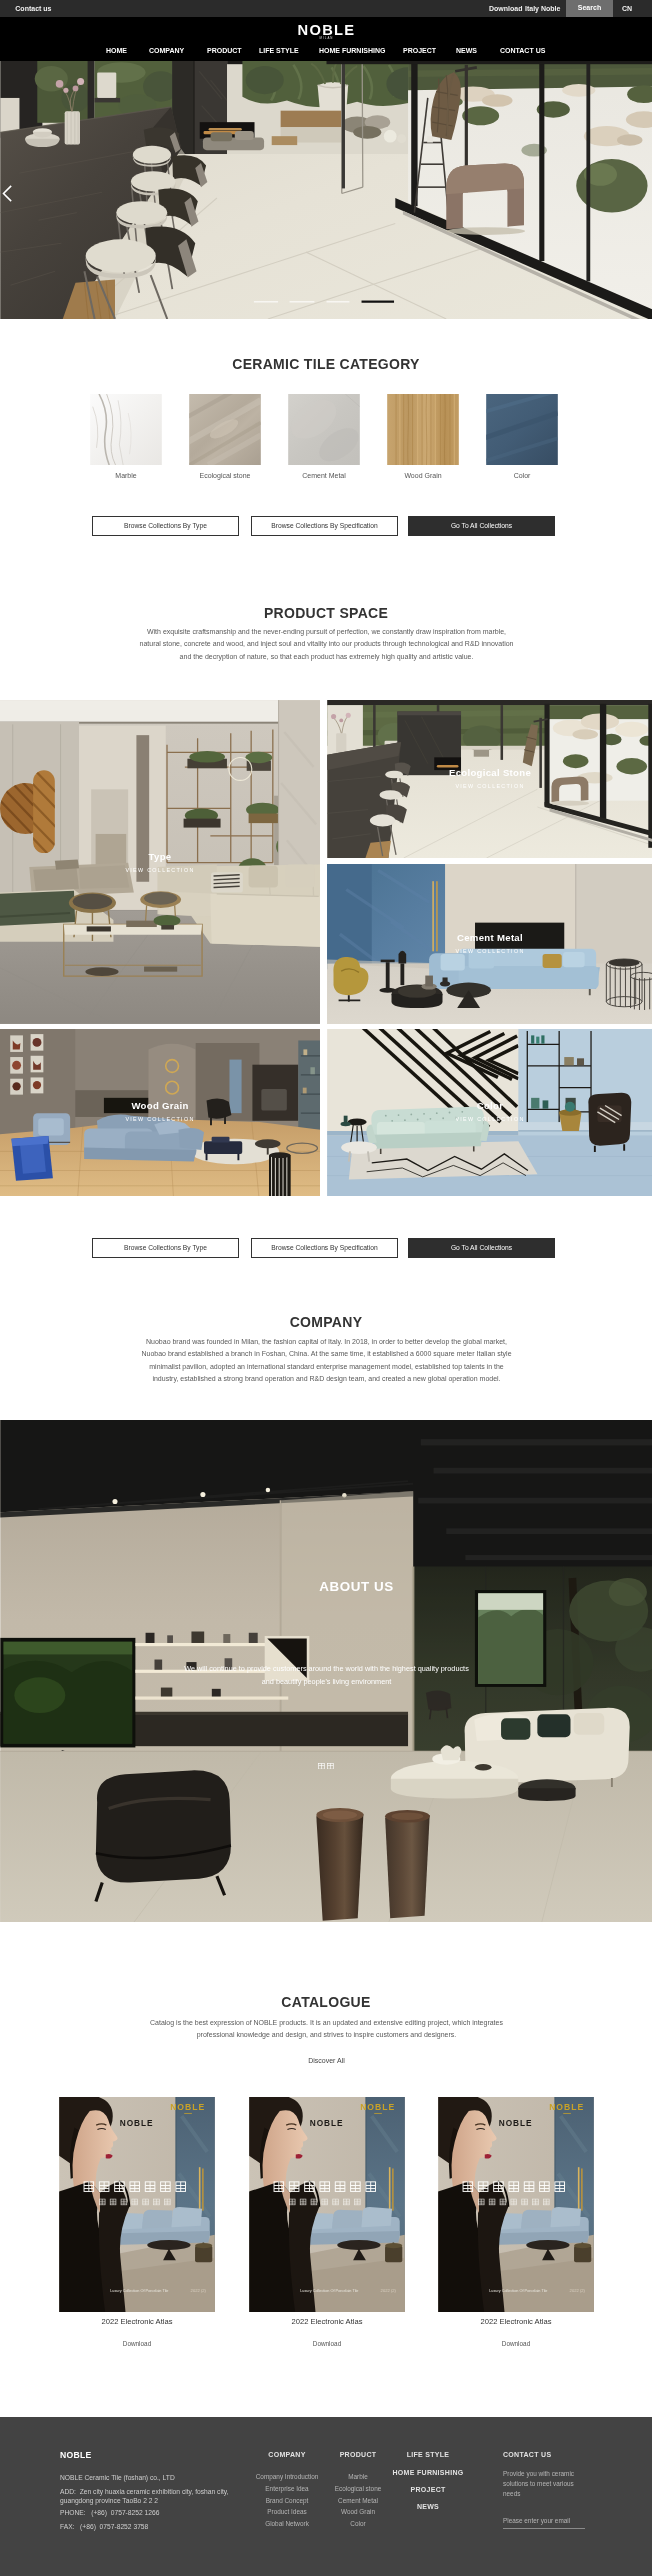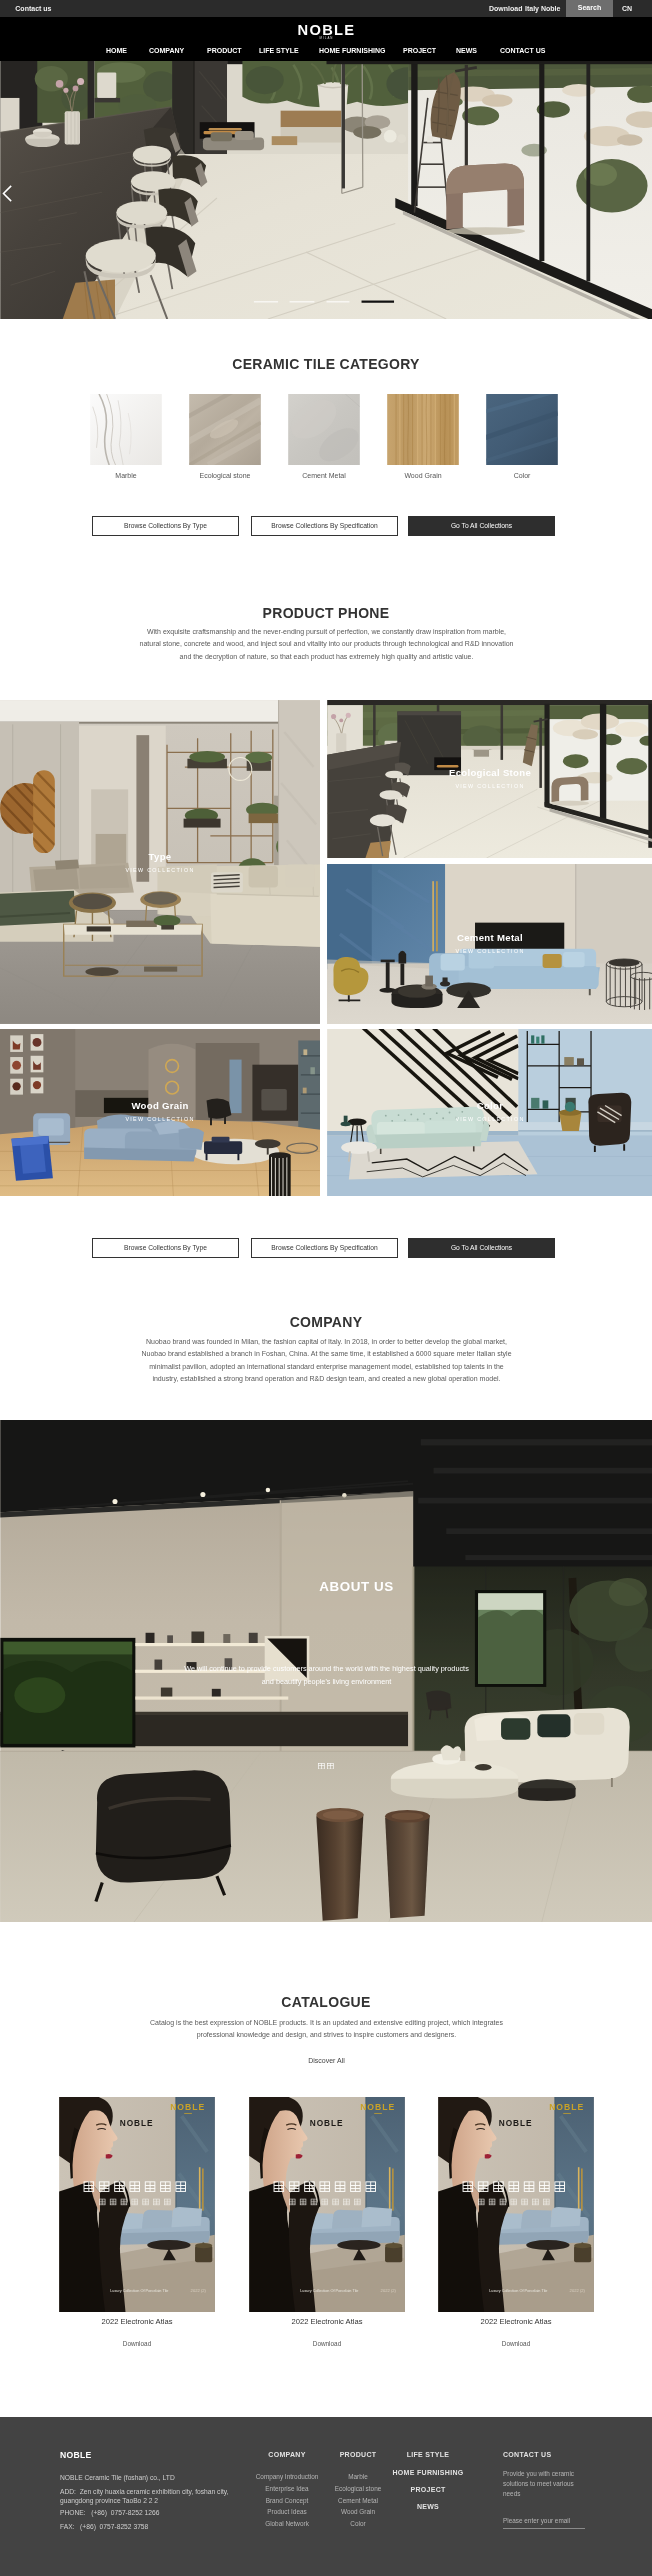--- a/index.html
+++ b/index.html
@@ -341,21 +341,21 @@
 
 <div class="abs" style="left:486px;top:78px;width:72px;text-align:center;font-size:7px;color:#555;">Color</div>
 </div>
 
 <div class="btn" style="left:92px;top:516px;width:147px;">Browse Collections By Type</div>
 
 <div class="btn" style="left:251px;top:516px;width:147px;">Browse Collections By Specification</div>
 
 <div class="btn dark" style="left:408px;top:516px;width:147px;">Go To All Collections</div>
 
-<div class="abs sechead" style="left:0;top:605px;">PRODUCT PHONE</div>
+<div class="abs sechead" style="left:0;top:605px;">PRODUCT SPACE</div>
 
 <div class="abs para" style="left:0;top:626px;">With exquisite craftsmanship and the never-ending pursuit of perfection, we constantly draw inspiration from marble,<br>natural stone, concrete and wood, and inject soul and vitality into our products through technological and R&amp;D innovation<br>and the decryption of nature, so that each product has extremely high quality and artistic value.</div>
 
 <div class="abs" style="left:0;top:700px;width:320px;height:324px;" id="marble">
 <svg width="320" height="324" viewBox="0 0 502 508">
 <defs>
 <linearGradient id="mwall" x1="0" y1="0" x2="0" y2="1">
           <stop offset="0" stop-color="#cfc9bf"></stop>
           <stop offset="1" stop-color="#c1bbb0"></stop>
         </linearGradient>

